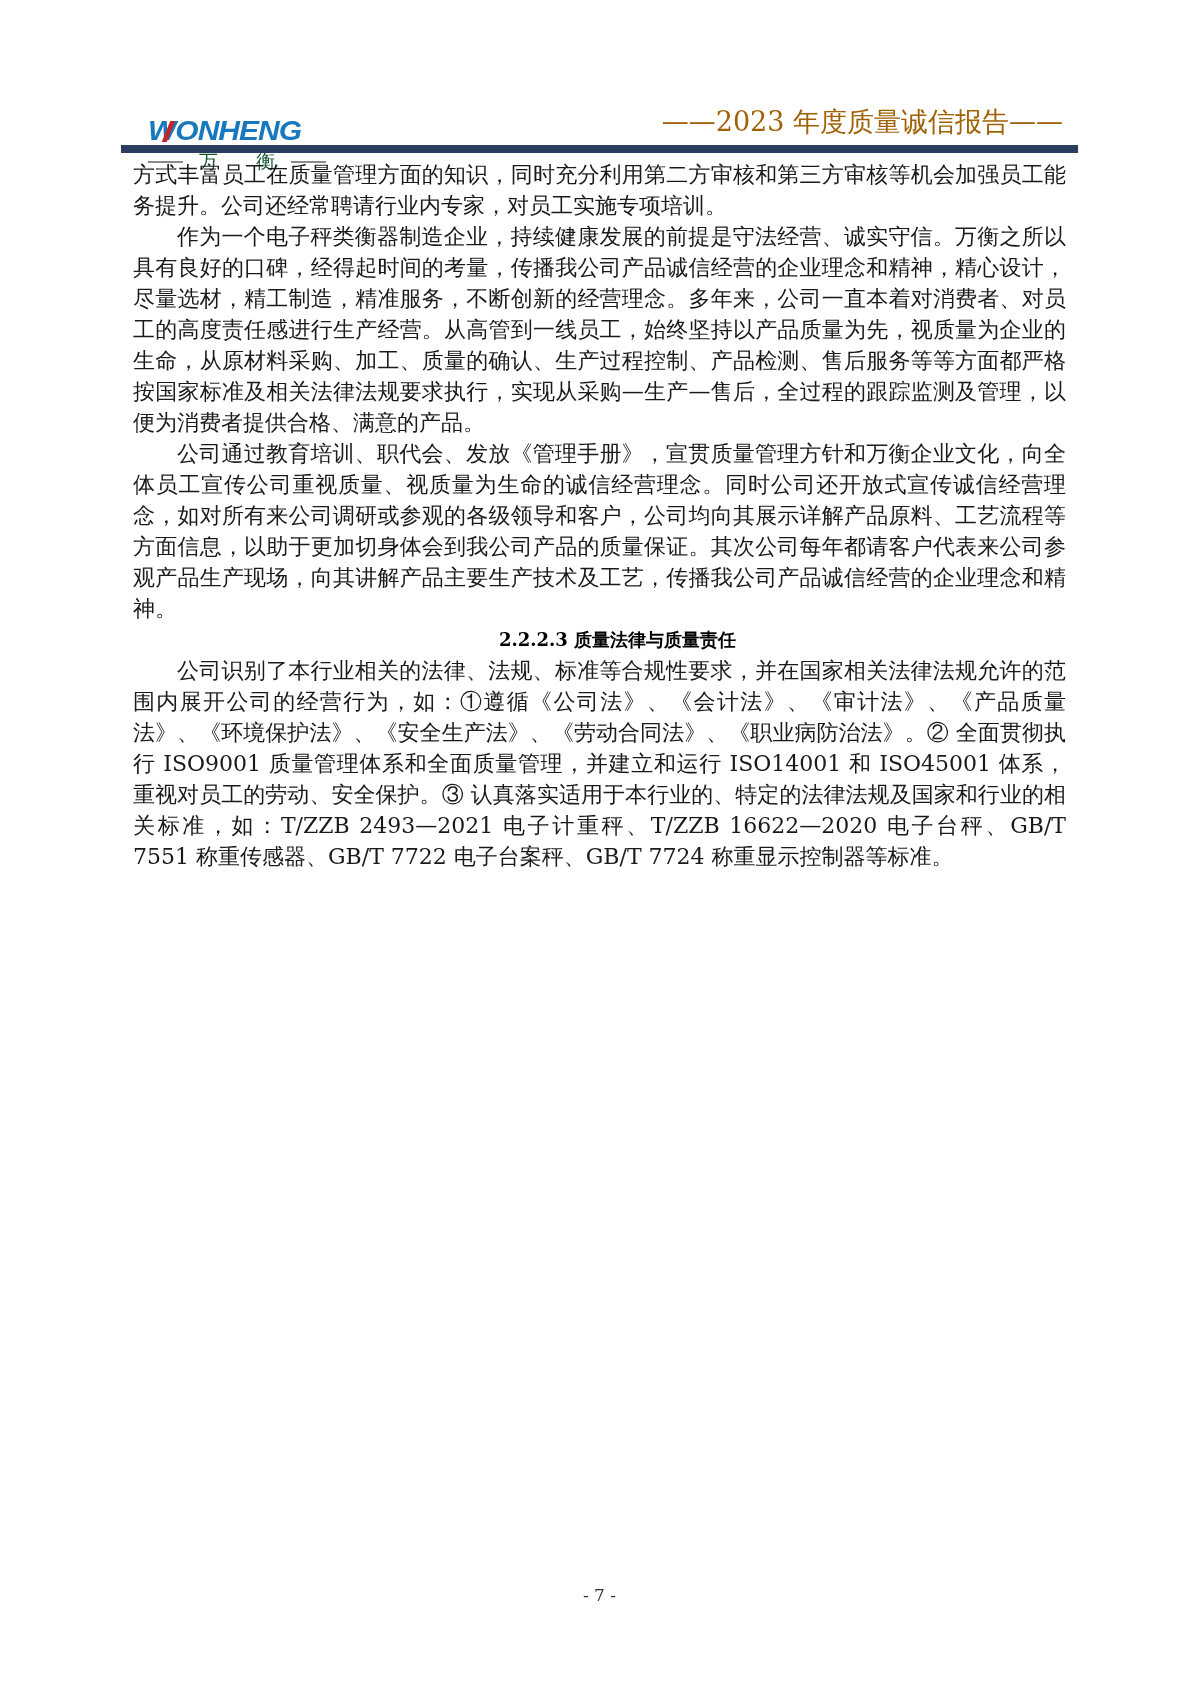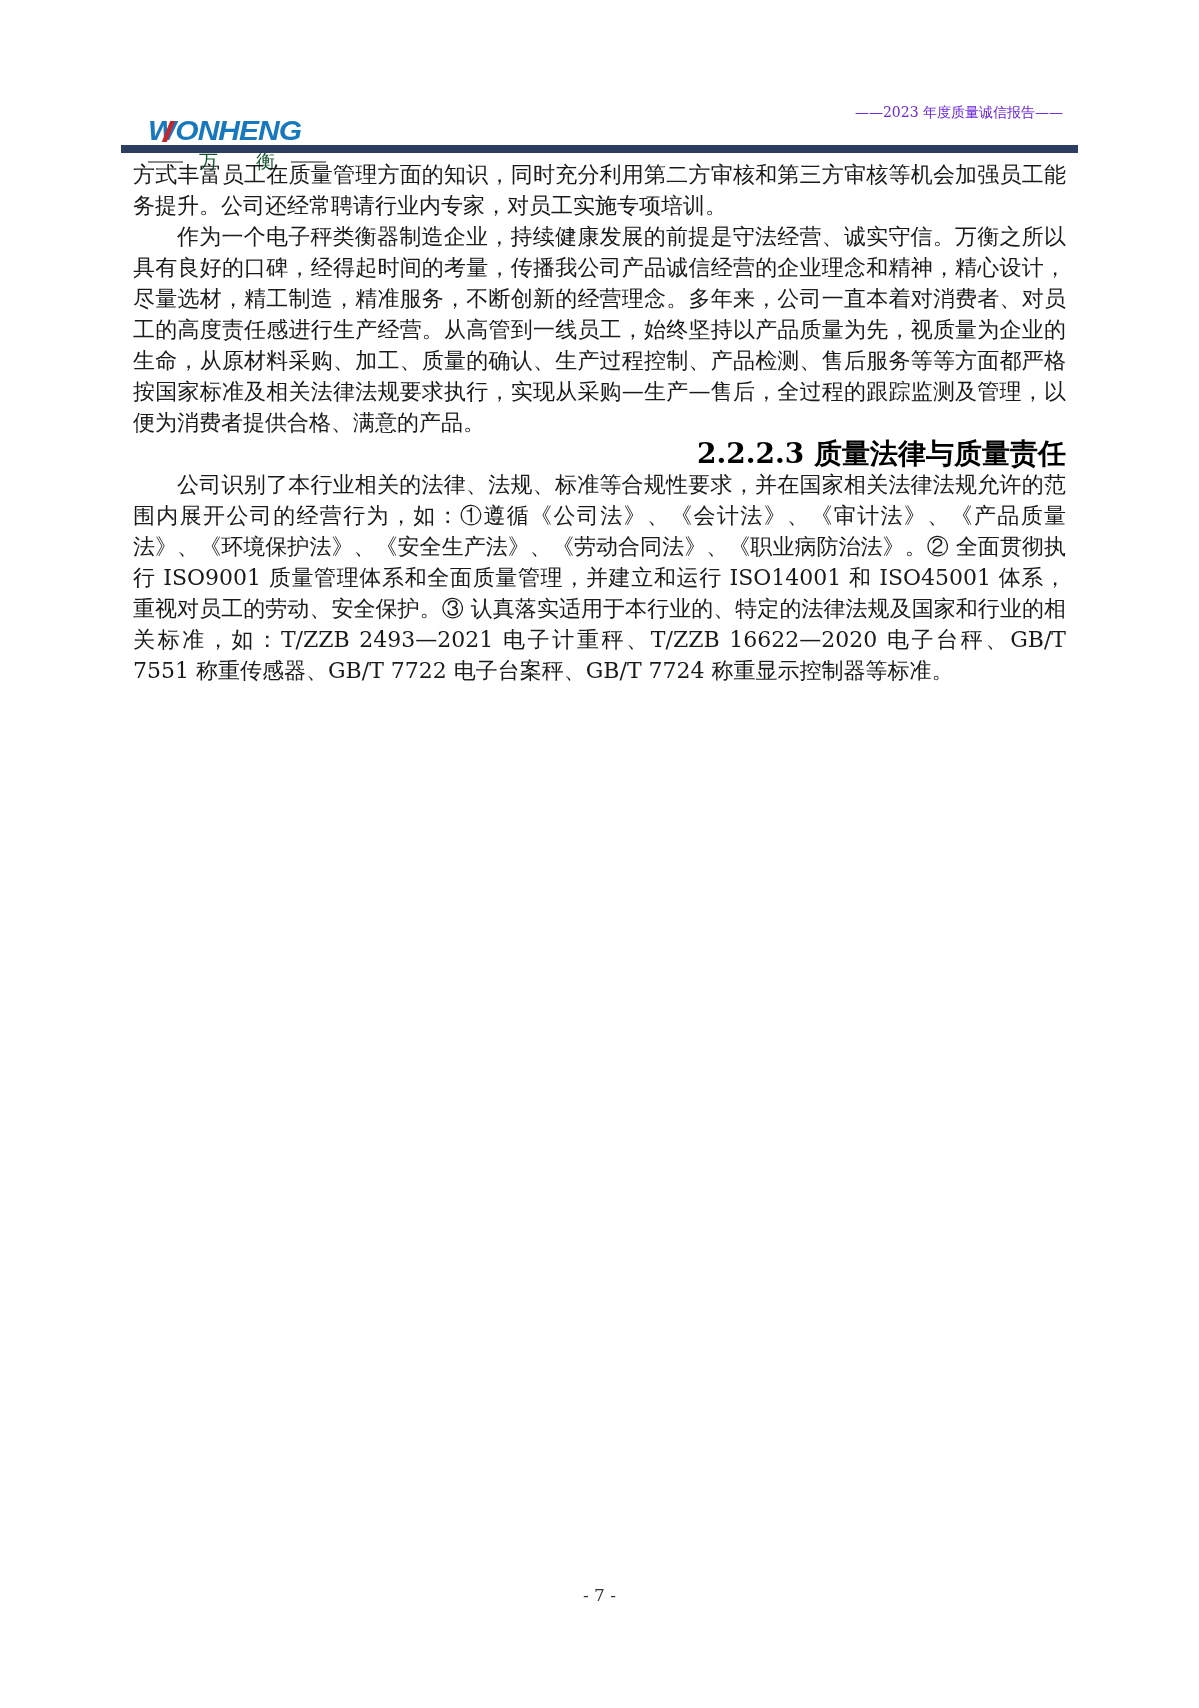--- a/index.html
+++ b/index.html
@@ -35,39 +35,39 @@
   .logo-sub { display:flex; align-items:center; margin-top:3px; width:178px; }
   .logo-sub .rule { flex:1; height:0; border-top:2px solid #8a8a8a; }
   .logo-cn {
     font-family:"DejaVu Serif",serif;
     font-weight:normal; font-size:19px; color:#14532d;
     letter-spacing:16px; padding-left:16px; white-space:nowrap;
   }
   .header-title {
     position:absolute; right:136px; top:104px;
     font-family:"DejaVu Serif","Liberation Serif",serif;
-    font-size:14px; color:#6d28d9; white-space:nowrap;
+    font-size:27px; color:#a16207; white-space:nowrap;
   }
   .header-bar {
     position:absolute; left:121px; top:145px;
     width:957px; height:8px;
     background:#2c3e60;
   }
 
   
   main {
     position:absolute; left:133px; top:159px; width:933px;
     font-size:22px; line-height:31px;
     text-align:justify; text-justify:inter-ideograph;
   }
   main p { margin:0; }
   .p-indent { text-indent:2em; }
   .heading {
-    font-weight:bold; font-size:28px;
-    text-indent:2em; text-align:right;
+    font-weight:bold; font-size:18px;
+    text-indent:2em; text-align:center;
     color:#000;
   }
 
   
   footer {
     position:absolute; left:0; top:1585px; width:100%;
     text-align:center;
     font-size:17px; color:#333;
     font-family:"DejaVu Serif",serif;
   }
@@ -89,20 +89,21 @@
     </div>
 
     <div class="header-title">——2023 年度质量诚信报告——</div>
 
     <div class="header-bar"></div>
   </header>
 
   <main>
     <p>方式丰富员工在质量管理方面的知识，同时充分利用第二方审核和第三方审核等机会加强员工能务提升。公司还经常聘请行业内专家，对员工实施专项培训。</p>
     <p class="p-indent">作为一个电子秤类衡器制造企业，持续健康发展的前提是守法经营、诚实守信。万衡之所以具有良好的口碑，经得起时间的考量，传播我公司产品诚信经营的企业理念和精神，精心设计，尽量选材，精工制造，精准服务，不断创新的经营理念。多年来，公司一直本着对消费者、对员工的高度责任感进行生产经营。从高管到一线员工，始终坚持以产品质量为先，视质量为企业的生命，从原材料采购、加工、质量的确认、生产过程控制、产品检测、售后服务等等方面都严格按国家标准及相关法律法规要求执行，实现从采购—生产—售后，全过程的跟踪监测及管理，以便为消费者提供合格、满意的产品。</p>
+    <p class="p-indent">公司通过教育培训、职代会、发放《管理手册》，宣贯质量管理方针和万衡企业文化，向全体员工宣传公司重视质量、视质量为生命的诚信经营理念。同时公司还开放式宣传诚信经营理念，如对所有来公司调研或参观的各级领导和客户，公司均向其展示详解产品原料、工艺流程等方面信息，以助于更加切身体会到我公司产品的质量保证。其次公司每年都请客户代表来公司参观产品生产现场，向其讲解产品主要生产技术及工艺，传播我公司产品诚信经营的企业理念和精神。</p>
     <p class="heading">2.2.2.3 质量法律与质量责任</p>
     <p class="p-indent">公司识别了本行业相关的法律、法规、标准等合规性要求，并在国家相关法律法规允许的范围内展开公司的经营行为，如：①遵循《公司法》、《会计法》、《审计法》、《产品质量法》、《环境保护法》、《安全生产法》、《劳动合同法》、《职业病防治法》。② 全面贯彻执行 ISO9001 质量管理体系和全面质量管理，并建立和运行 ISO14001 和 ISO45001 体系，重视对员工的劳动、安全保护。③ 认真落实适用于本行业的、特定的法律法规及国家和行业的相关标准，如：T/ZZB 2493—2021 电子计重秤、T/ZZB 16622—2020 电子台秤、GB/T 7551 称重传感器、GB/T 7722  电子台案秤、GB/T 7724 称重显示控制器等标准。</p>
   </main>
 
   <footer>
     <div>- 7 -</div>
   </footer>
 
 </div>
 

